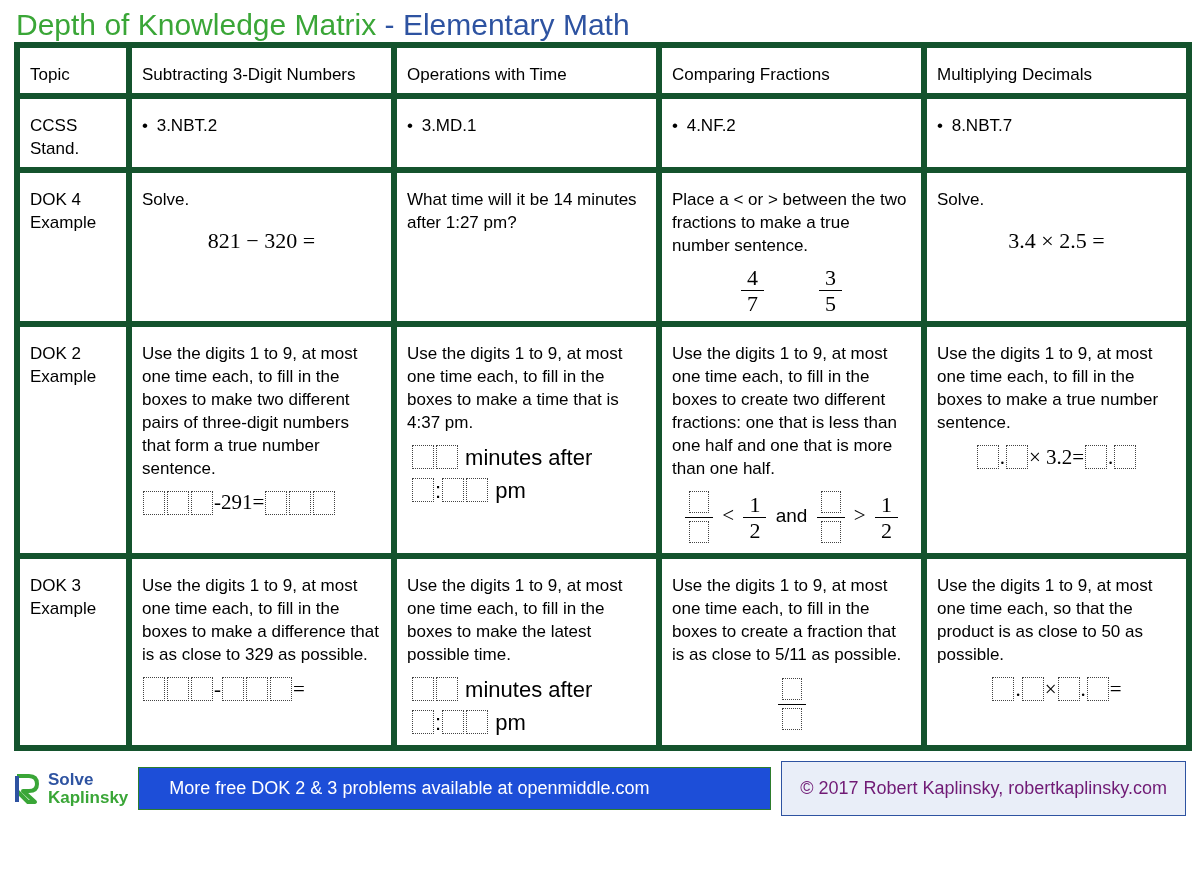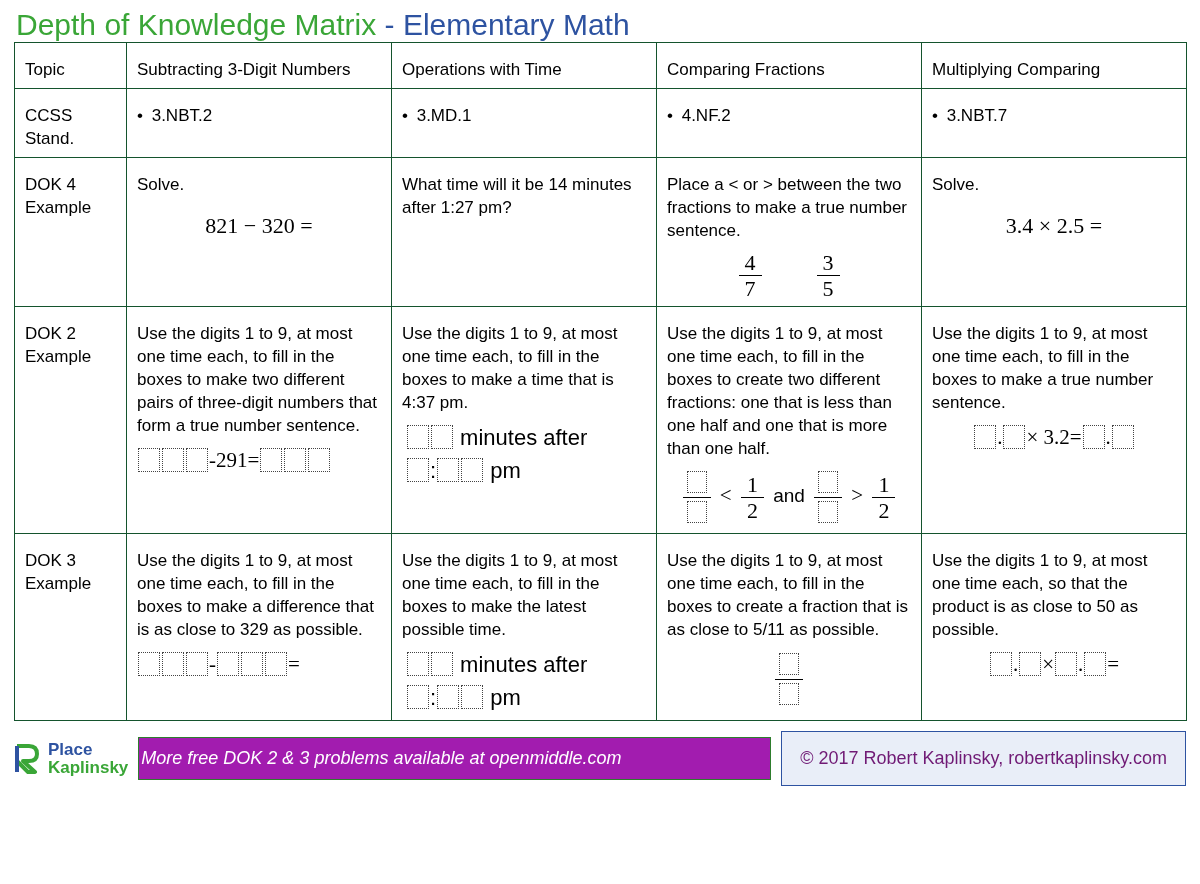--- a/index.html
+++ b/index.html
@@ -18,21 +18,21 @@
   .title .t1 { color: #3aa637; }
   .title .dash { color: #2e53a1; }
   .title .t2 { color: #2e53a1; }
 
   table.matrix {
     border-collapse: collapse;
     width: 100%;
     table-layout: fixed;
   }
   table.matrix td, table.matrix th {
-    border: 1px solid #14532d;
+    border: 6px solid #14532d;
     vertical-align: top;
     padding: 16px 10px 6px 10px;
     font-size: 17px;
     line-height: 1.35;
   }
   col.label { width: 112px; }
   col.col   { width: 265px; }
 
   .rowlabel { font-size: 17px; }
   .bullet::before { content: "•  "; letter-spacing: 2px;}
@@ -88,26 +88,25 @@
     width:28px; height:30px;
     font-family:Arial,sans-serif;
     color:#3aa637;
     font-size:30px; font-weight:bold;
     position:relative;
   }
   .logo-text .ln1 { color:#2e53a1; display:block;}
   .logo-text .ln2 { color:#3aa637; display:block;}
   .banner {
     flex:1;
-    background:#a21caf;
+    background:#1d4ed8;
     color:#fff;
     font-size:18px;
-    padding:10px 2px;
+    padding:10px 30px;
     border:1px solid #2e7d2d;
-    font-style:italic;
   }
   .copyright {
     background:#e9eef8;
     color:#701a75;
     border:1px solid #2e53a1;
     font-size:18px;
     padding:16px 18px;
   }
 </style>
 </head>
@@ -125,29 +124,29 @@
       <col class="col">
       <col class="col">
   </colgroup>
 
   <tbody>
       <tr>
     <td class="rowlabel">Topic</td>
     <td>Subtracting 3-Digit Numbers</td>
     <td>Operations with Time</td>
     <td>Comparing Fractions</td>
-    <td>Multiplying Comparing</td>
+    <td>Multiplying Decimals</td>
   </tr>
 
   <tr>
     <td class="rowlabel">CCSS Stand.</td>
     <td><span class="bullet"></span><span>3.NBT.2</span></td>
     <td><span class="bullet"></span><span>3.MD.1</span></td>
     <td><span class="bullet"></span><span>4.NF.2</span></td>
-    <td><span class="bullet"></span><span>3.NBT.7</span></td>
+    <td><span class="bullet"></span><span>8.NBT.7</span></td>
   </tr>
 
   <tr>
     <td class="rowlabel" style="white-space:pre-line">DOK 4
 Example</td>
 
     <td>
       <div>Solve.</div>
       <div class="mathline">821 − 320 =</div>
     </td>
@@ -256,19 +255,19 @@
 
 <div class="footer">
   <div class="logo">
     <div class="logo-mark">
       <svg width="28" height="30" viewBox="0 0 28 30">
         <path d="M3 2 h12 q8 0 8 8 q0 7 -8 7 h-6 l12 11 h-7 l-11 -11 v11 h-0" fill="none" stroke="#3aa637" stroke-width="4" stroke-linejoin="round"></path>
         <path d="M3 2 v26" stroke="#2e53a1" stroke-width="4"></path>
       </svg>
     </div>
     <div class="logo-text">
-      <span class="ln1">Place</span>
+      <span class="ln1">Solve</span>
       <span class="ln2">Kaplinsky</span>
     </div>
   </div>
   <div class="banner">More free DOK 2 &amp; 3 problems available at openmiddle.com</div>
   <div class="copyright">© 2017 Robert Kaplinsky, robertkaplinsky.com</div>
 </div>
 
 </body></html>

